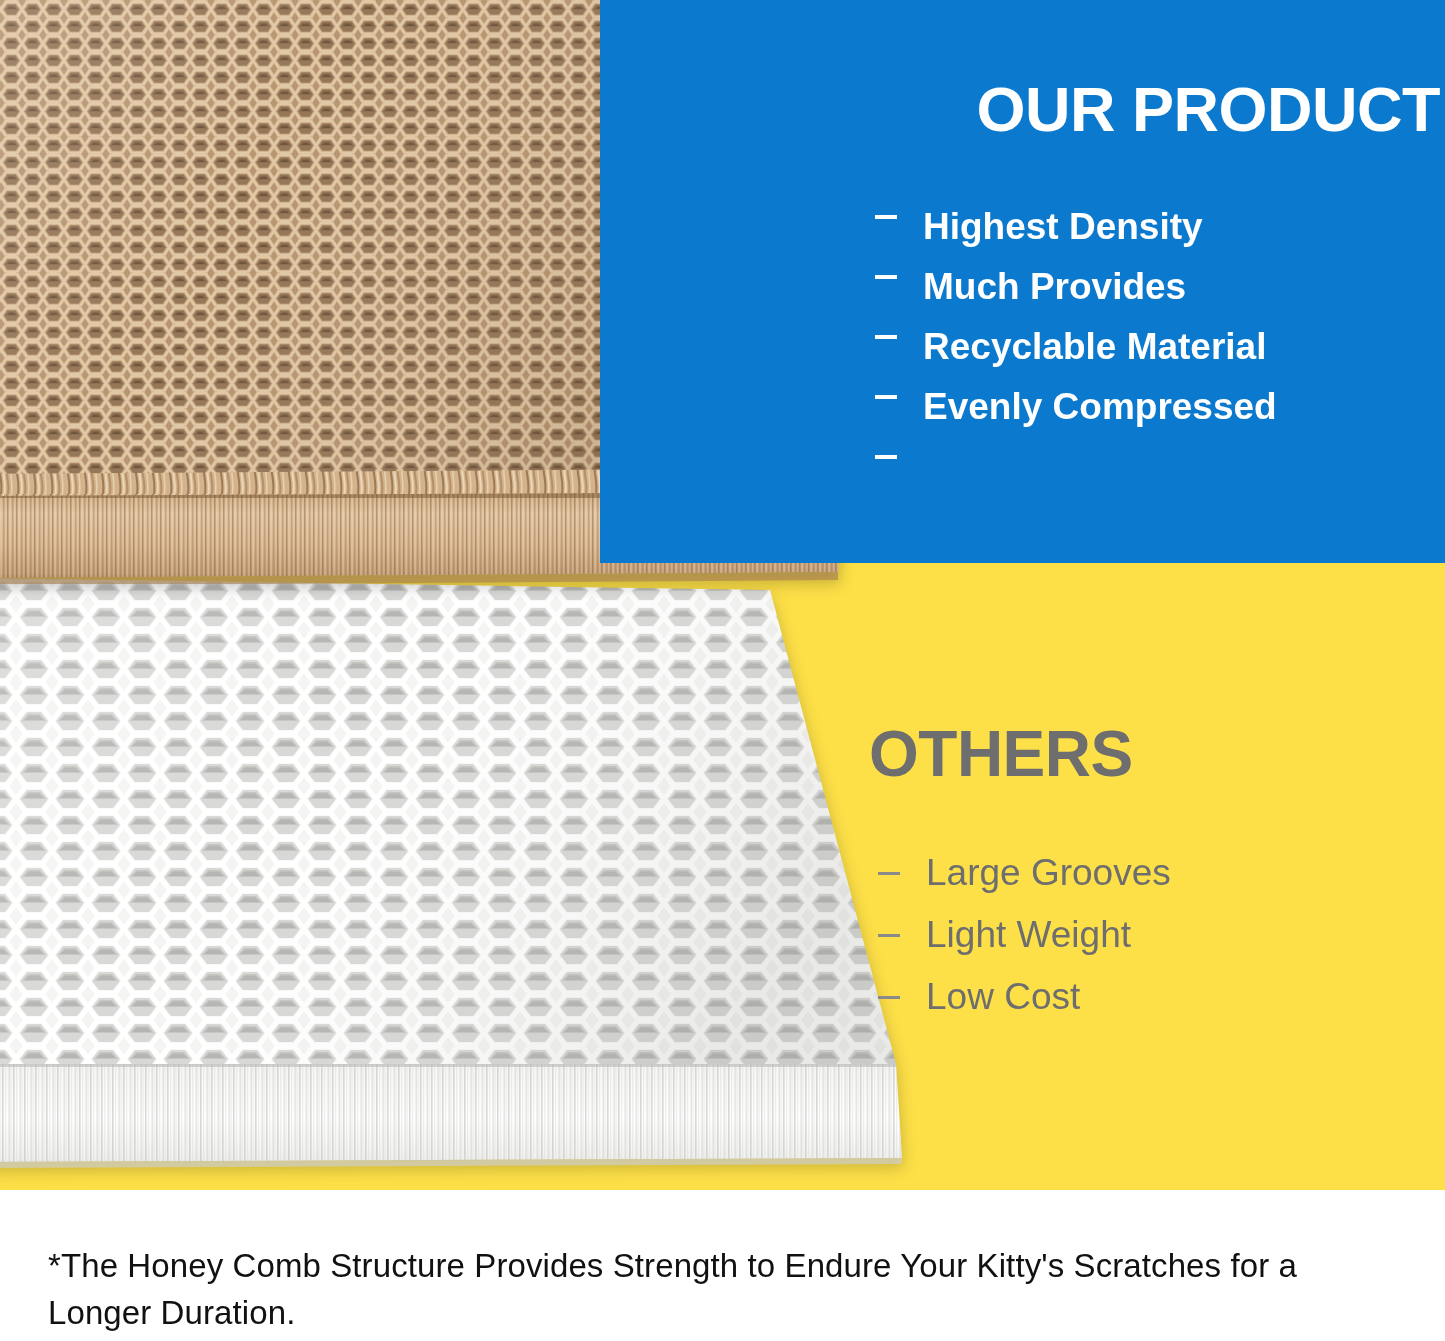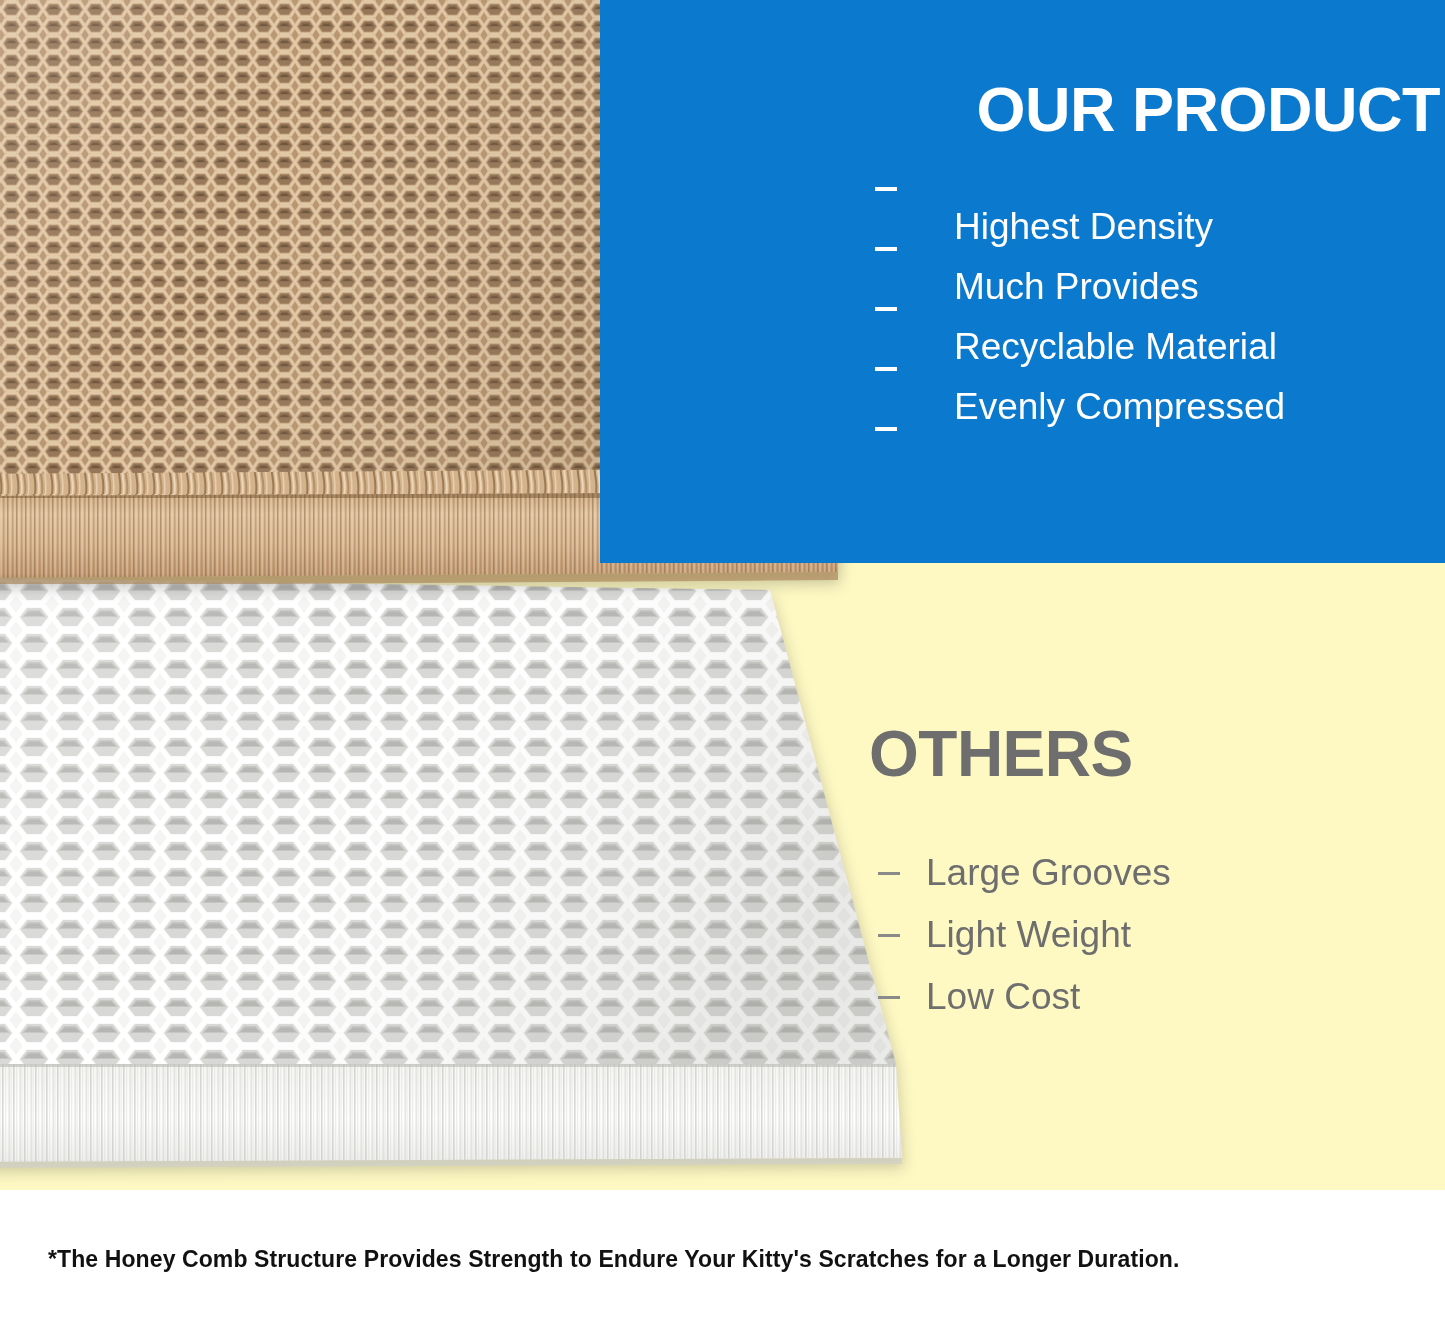--- a/index.html
+++ b/index.html
@@ -17,21 +17,21 @@
     position:absolute; left:0; top:0;
     width:1445px; height:1341px;
     background:#ffffff;
     overflow:hidden;
   }
 
   
   .stage {
     position:absolute; left:0; top:0;
     width:1445px; height:1190px;
-    background:#fef9c3;
+    background:#fde047;
     overflow:hidden;
   }
 
   
   .blue-panel {
     position:absolute;
     left:600px; top:0;
     width:845px; height:563px;
     background:#0b79ce;
     z-index:3;
@@ -51,28 +51,27 @@
     line-height:1;
     white-space:nowrap;
   }
   .blue-list {
     position:absolute;
     left:275px; top:197px;
     list-style:none;
   }
   .blue-list li {
     display:flex;
-    align-items:flex-start;
+    align-items:center;
     height:60px;
     font-size:37px;
-    font-weight:400;
+    font-weight:700;
     color:#ffffff;
     line-height:60px;
     white-space:nowrap;
-    gap:31px;
   }
   .blue-list li .dash {
     display:inline-block;
     width:22px; height:4px;
     background:#ffffff;
     margin-right:26px;
     position:relative;
     top:-10px;
     flex:0 0 auto;
   }
@@ -133,22 +132,22 @@
     filter:drop-shadow(2px 6px 7px rgba(0,0,0,0.18));
   }
   .board svg { display:block; width:100%; height:100%; }
 
   
   .footer-note {
     position:absolute;
     left:48px; top:1243px;
     width:1320px;
     font-family:"Liberation Sans", sans-serif;
-    font-size:23px;
-    font-weight:700;
+    font-size:33px;
+    font-weight:400;
     color:#111111;
     line-height:1.42;
     letter-spacing:0.1px;
   }
 </style>
 </head>
 <body>
 
 <div id="canvas">
 

